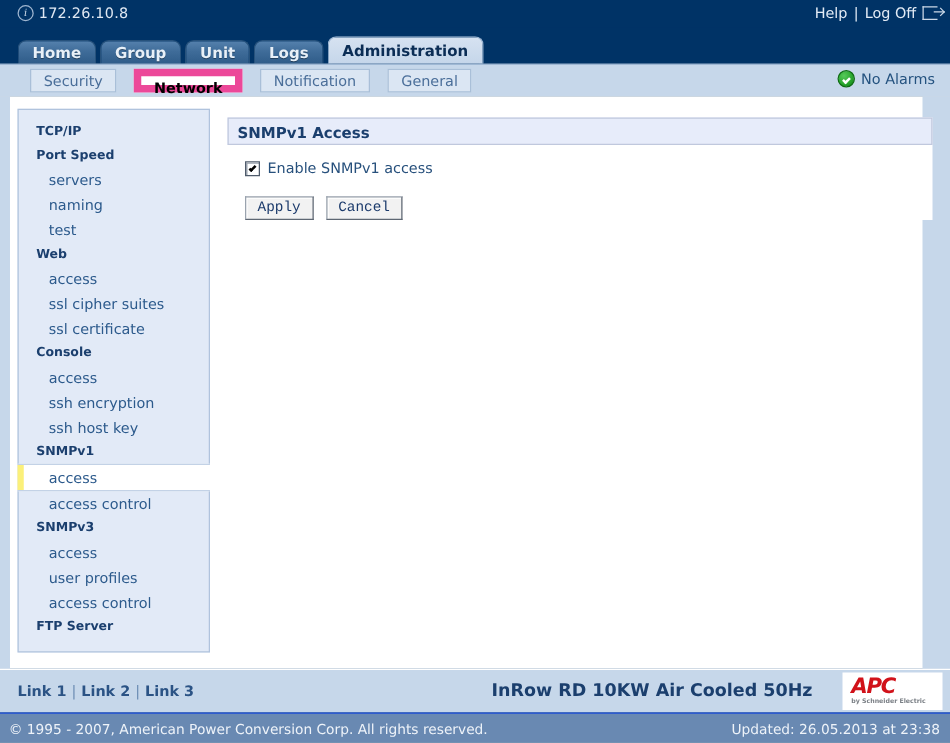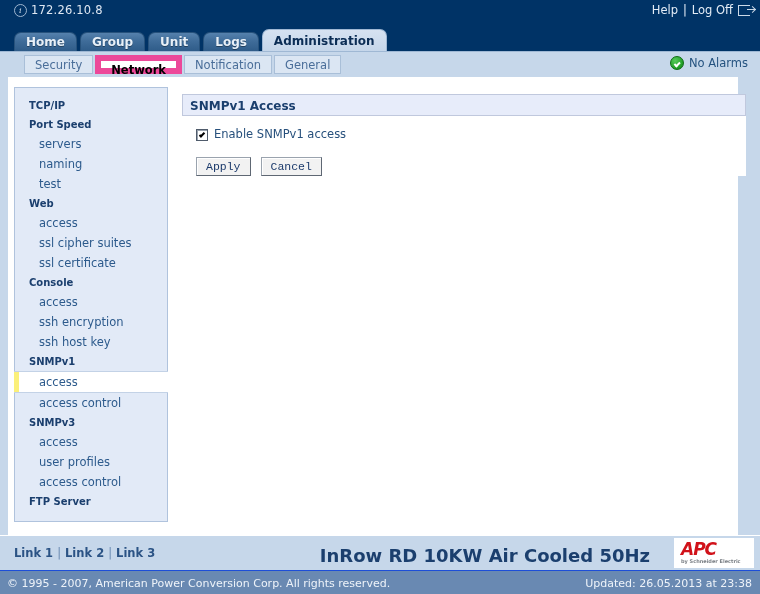--- a/index.html
+++ b/index.html
@@ -135,21 +135,21 @@
     left: 0; top: 51px;
     width: 760px; height: 26px;
     background: #c6d7ea;
     border-top: 1px solid #9fb8d4;
     box-sizing: border-box;
   }
   .subbar .subtabs {
     position: absolute;
     left: 24px; top: 3px;
     display: flex;
-    gap: 2px;
+    gap: 14px;
   }
   .subtab {
     height: 19px;
     padding: 0 10px;
     line-height: 19px;
     font-size: 11.5px;
     color: #4a6e99;
     background: #dbe6f3;
     border: 1px solid #a9bfd8;
     box-sizing: border-box;
@@ -326,21 +326,21 @@
   }
   .linkbar .links a {
     color: #2b5385;
     text-decoration: none;
     cursor: pointer;
   }
   .linkbar .links .sep { font-weight: normal; color: #6b8cb3; }
   .devname {
     position: absolute;
     right: 110px; top: 9px;
-    font-size: 18px;
+    font-size: 14px;
     font-weight: bold;
     color: #1b3f6e;
     white-space: nowrap;
   }
   .apc-logo {
     position: absolute;
     right: 6px; top: 2px;
     width: 80px; height: 30px;
     background: #ffffff;
     overflow: hidden;

